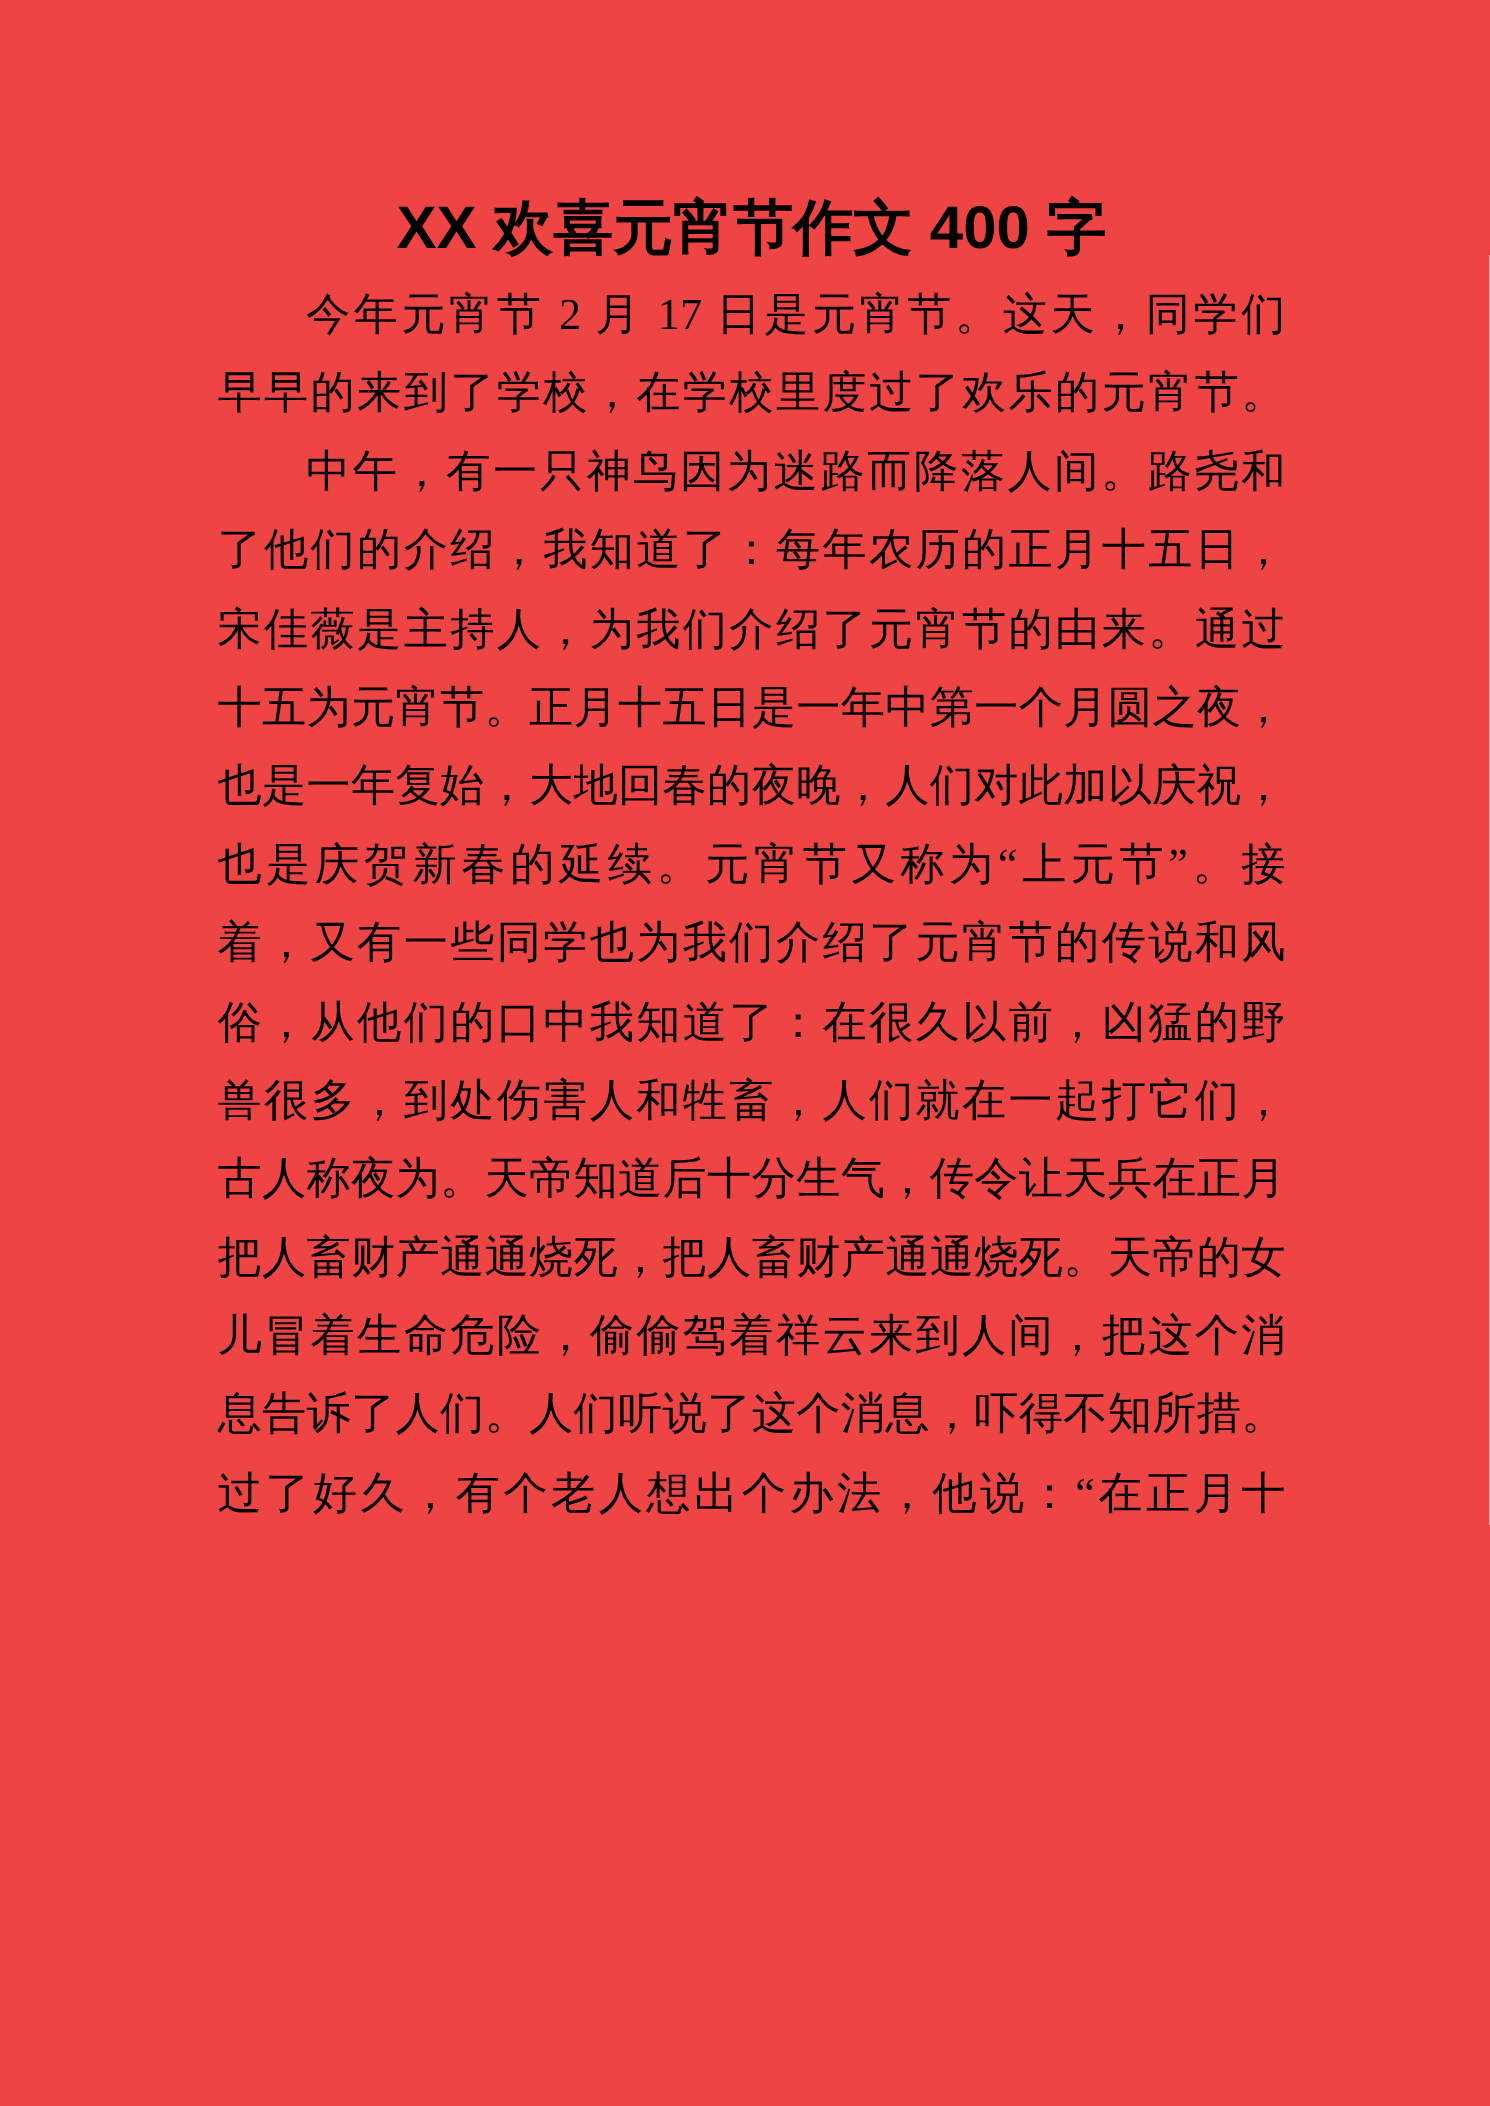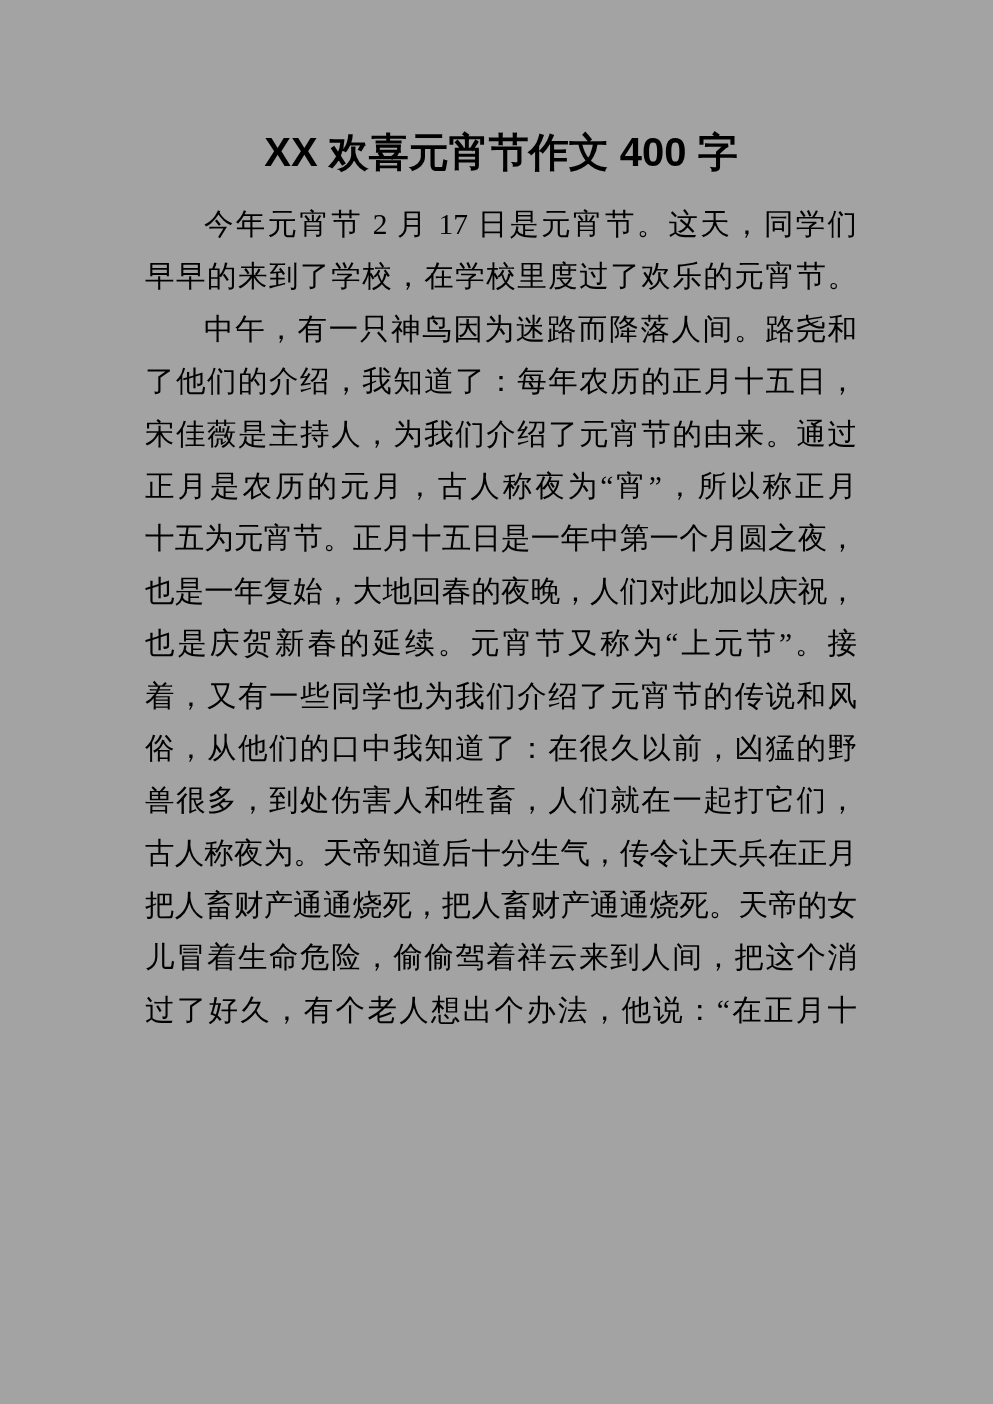--- a/index.html
+++ b/index.html
@@ -4,40 +4,40 @@
 <style>
   html, body {
     margin: 0;
     padding: 0;
     background: #ffffff;
   }
   .page {
     position: relative;
     width: 993px;
     height: 1404px;
-    background: #a3a3a3;
+    background: #ef4444;
     overflow: hidden;
     color: #000000;
   }
   .doc-title {
     position: absolute;
     top: 128px;
     left: 145px;
     width: 712px;
     font-family: "Liberation Sans", "DejaVu Sans", sans-serif;
     font-weight: bold;
     font-size: 40px;
     line-height: 48px;
     text-align: center;
     color: #000000;
     white-space: nowrap;
   }
   .doc-body {
     position: absolute;
-    top: 198px;
+    top: 184px;
     left: 145px;
     width: 712px;
     font-family: "Liberation Serif", "DejaVu Serif", serif;
     font-size: 29.5px;
     color: #000000;
   }
   .doc-line {
     width: 712px;
     height: 52.4px;
     line-height: 52.4px;
@@ -61,27 +61,27 @@
 
     <div>
       <div class="doc-line indent">今年元宵节 2 月 17 日是元宵节。这天，同学们</div>
       <div class="doc-line">早早的来到了学校，在学校里度过了欢乐的元宵节。</div>
     </div>
 
     <div>
       <div class="doc-line indent">中午，有一只神鸟因为迷路而降落人间。路尧和</div>
       <div class="doc-line">了他们的介绍，我知道了：每年农历的正月十五日，</div>
       <div class="doc-line">宋佳薇是主持人，为我们介绍了元宵节的由来。通过</div>
-      <div class="doc-line">正月是农历的元月，古人称夜为“宵”，所以称正月</div>
       <div class="doc-line">十五为元宵节。正月十五日是一年中第一个月圆之夜，</div>
       <div class="doc-line">也是一年复始，大地回春的夜晚，人们对此加以庆祝，</div>
       <div class="doc-line">也是庆贺新春的延续。元宵节又称为“上元节”。接</div>
       <div class="doc-line">着，又有一些同学也为我们介绍了元宵节的传说和风</div>
       <div class="doc-line">俗，从他们的口中我知道了：在很久以前，凶猛的野</div>
       <div class="doc-line">兽很多，到处伤害人和牲畜，人们就在一起打它们，</div>
       <div class="doc-line">古人称夜为。天帝知道后十分生气，传令让天兵在正月</div>
       <div class="doc-line">把人畜财产通通烧死，把人畜财产通通烧死。天帝的女</div>
       <div class="doc-line">儿冒着生命危险，偷偷驾着祥云来到人间，把这个消</div>
+      <div class="doc-line">息告诉了人们。人们听说了这个消息，吓得不知所措。</div>
       <div class="doc-line">过了好久，有个老人想出个办法，他说：“在正月十</div>
     </div>
 
   </div>
 </div>
 
 </body></html>

